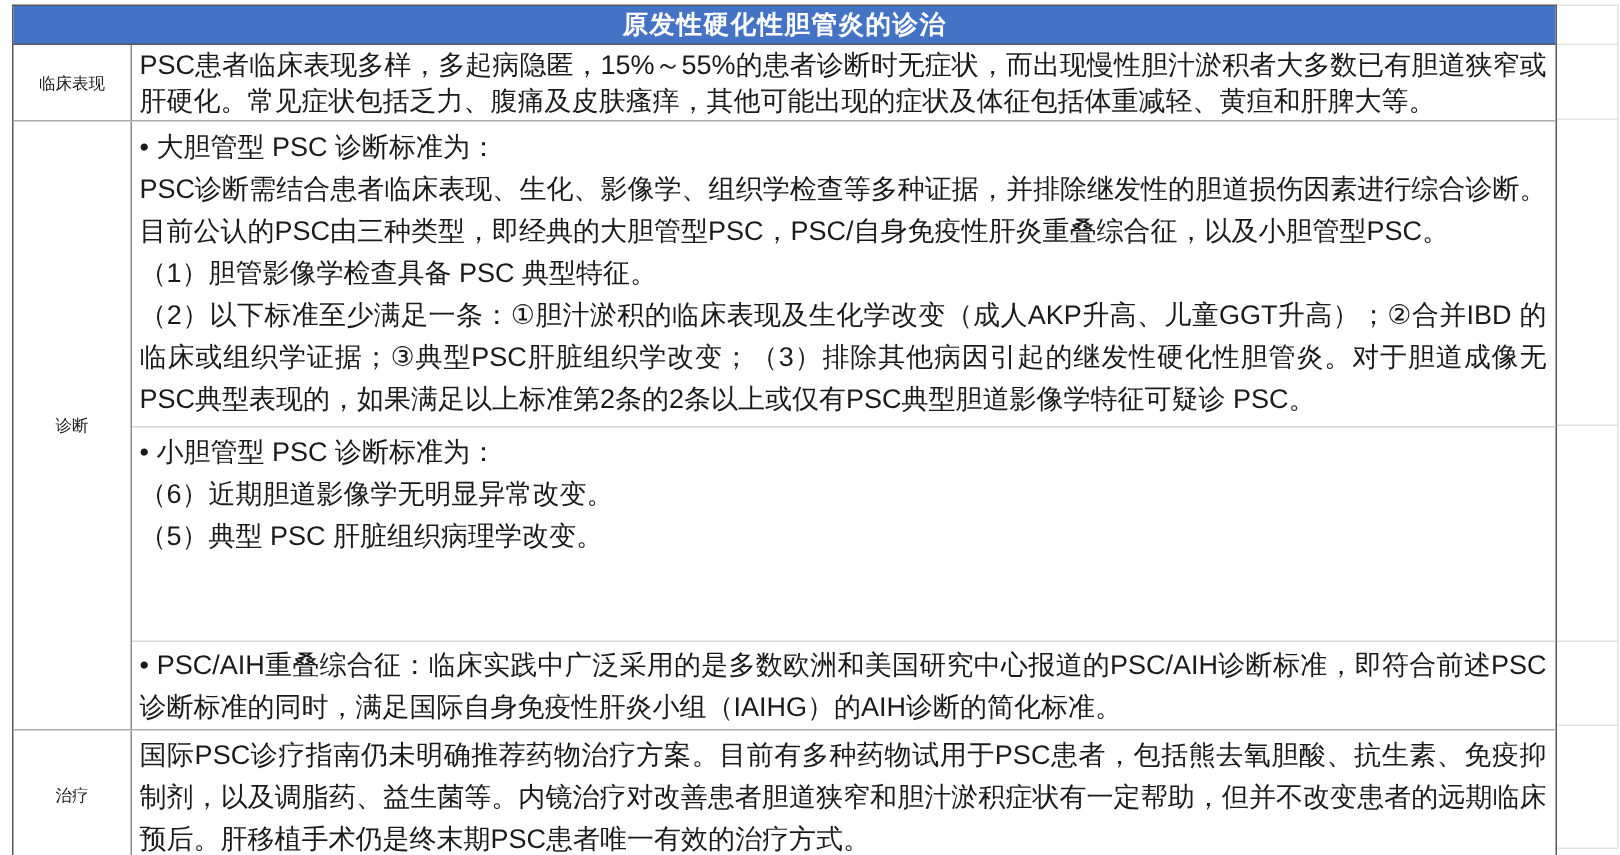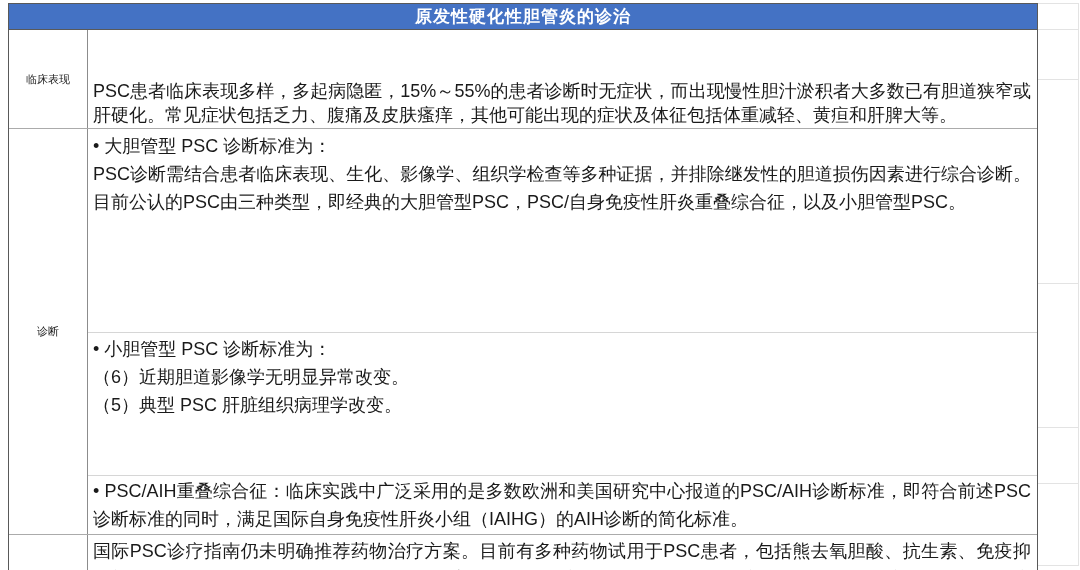--- a/index.html
+++ b/index.html
@@ -46,21 +46,21 @@
   .content-cell{flex:1;min-width:0;}
   .section{padding:1px 6px 1px 5px;}
   .section + .section{border-top:1px solid var(--subgrid);}
   .para{
     font-size:18px;
     line-height:28px;
     text-align:justify;
     font-weight:400;
   }
   
-  .row-0 .section{min-height:49px;margin-top:48px;}
+  .row-0 .section{min-height:49px;}
   .row-0 .para{line-height:24px;}
   .row-1 .sec-0{min-height:203px;padding-top:3px;}
   .row-1 .sec-1{min-height:143px;padding-top:2px;}
   .row-1 .sec-2{min-height:55px;}
   .row-2 .sec-0{min-height:81px;padding-top:2px;}
 
   
   .margin-col{
     position:absolute;left:1038px;top:3px;width:41px;height:563px;
     border-top:1px solid var(--faint);
@@ -92,20 +92,22 @@
             </div>
           </div>
   </div>
 
   <div class="row row-1">
     <div class="label-cell">诊断</div>
     <div class="content-cell">
             <div class="section sec-0">
               <p class="para">• 大胆管型 PSC 诊断标准为：</p>
               <p class="para">PSC诊断需结合患者临床表现、生化、影像学、组织学检查等多种证据，并排除继发性的胆道损伤因素进行综合诊断。目前公认的PSC由三种类型，即经典的大胆管型PSC，PSC/自身免疫性肝炎重叠综合征，以及小胆管型PSC。</p>
+              <p class="para">（1）胆管影像学检查具备 PSC 典型特征。</p>
+              <p class="para">（2）以下标准至少满足一条：①胆汁淤积的临床表现及生化学改变（成人AKP升高、儿童GGT升高）；②合并IBD 的临床或组织学证据；③典型PSC肝脏组织学改变；（3）排除其他病因引起的继发性硬化性胆管炎。对于胆道成像无PSC典型表现的，如果满足以上标准第2条的2条以上或仅有PSC典型胆道影像学特征可疑诊 PSC。</p>
             </div>
             <div class="section sec-1">
               <p class="para">• 小胆管型 PSC 诊断标准为：</p>
               <p class="para">（6）近期胆道影像学无明显异常改变。</p>
               <p class="para">（5）典型 PSC 肝脏组织病理学改变。</p>
             </div>
             <div class="section sec-2">
               <p class="para">• PSC/AIH重叠综合征：临床实践中广泛采用的是多数欧洲和美国研究中心报道的PSC/AIH诊断标准，即符合前述PSC诊断标准的同时，满足国际自身免疫性肝炎小组（IAIHG）的AIH诊断的简化标准。</p>
             </div>
           </div>

